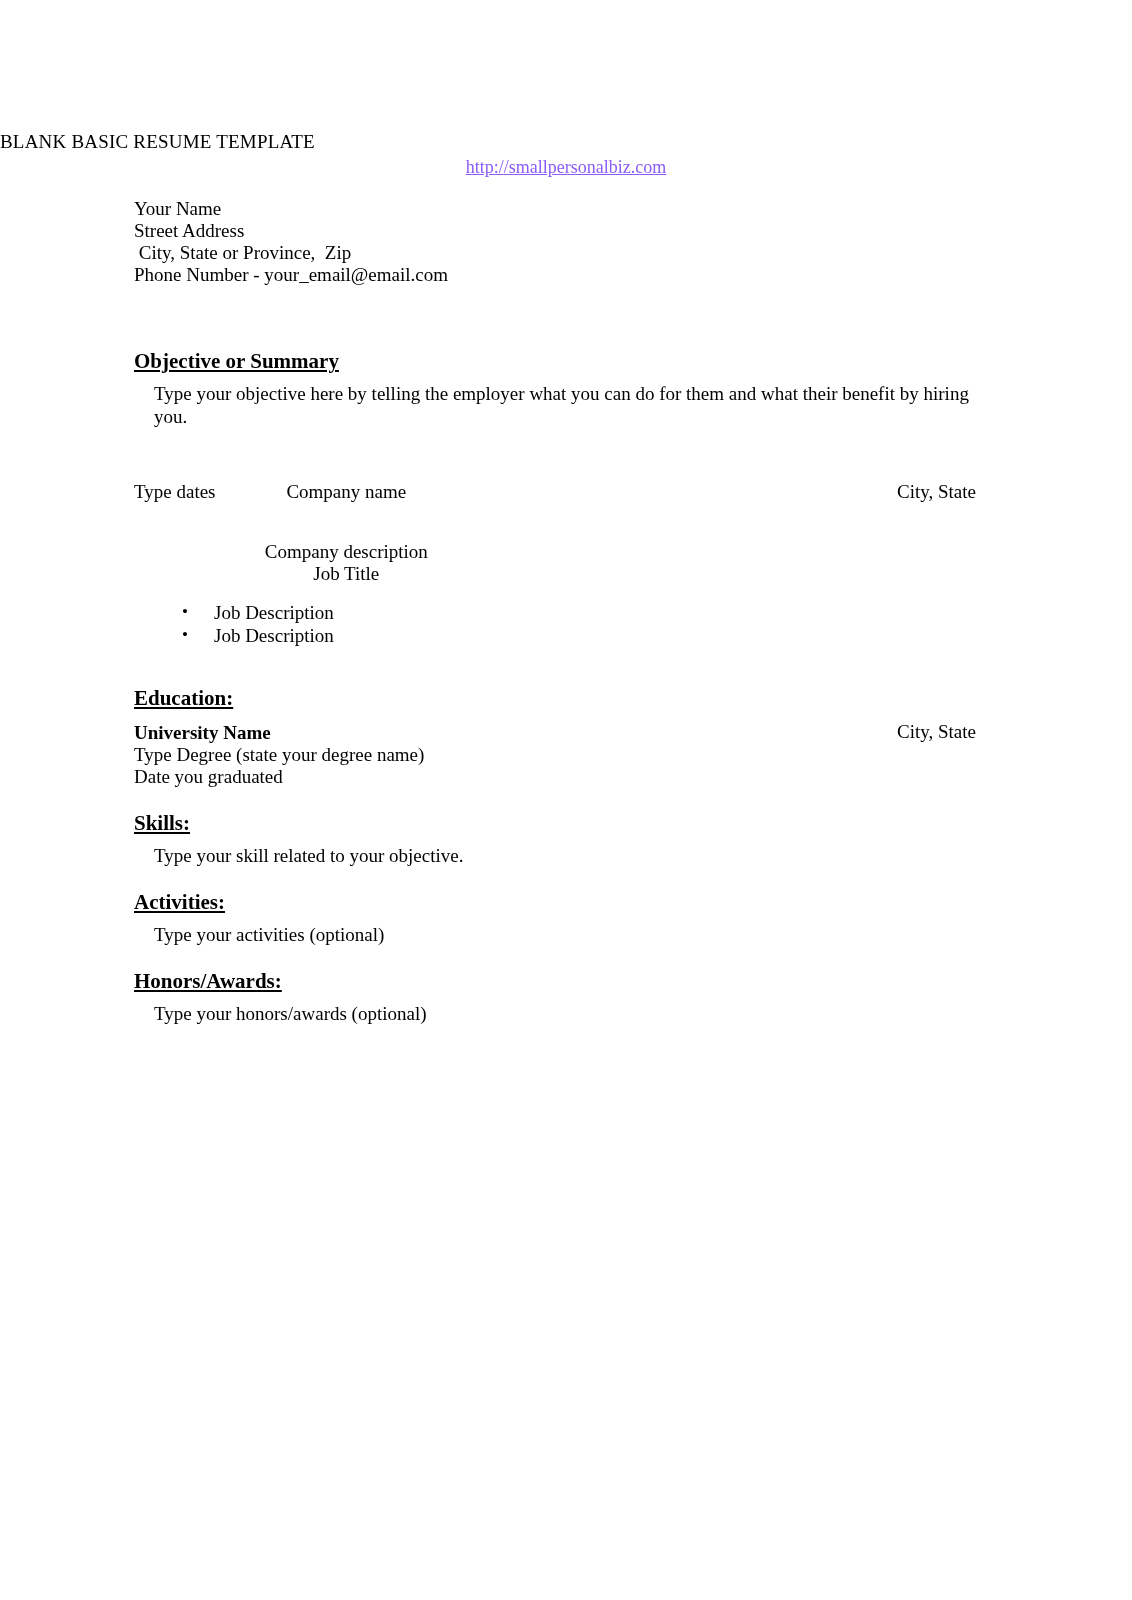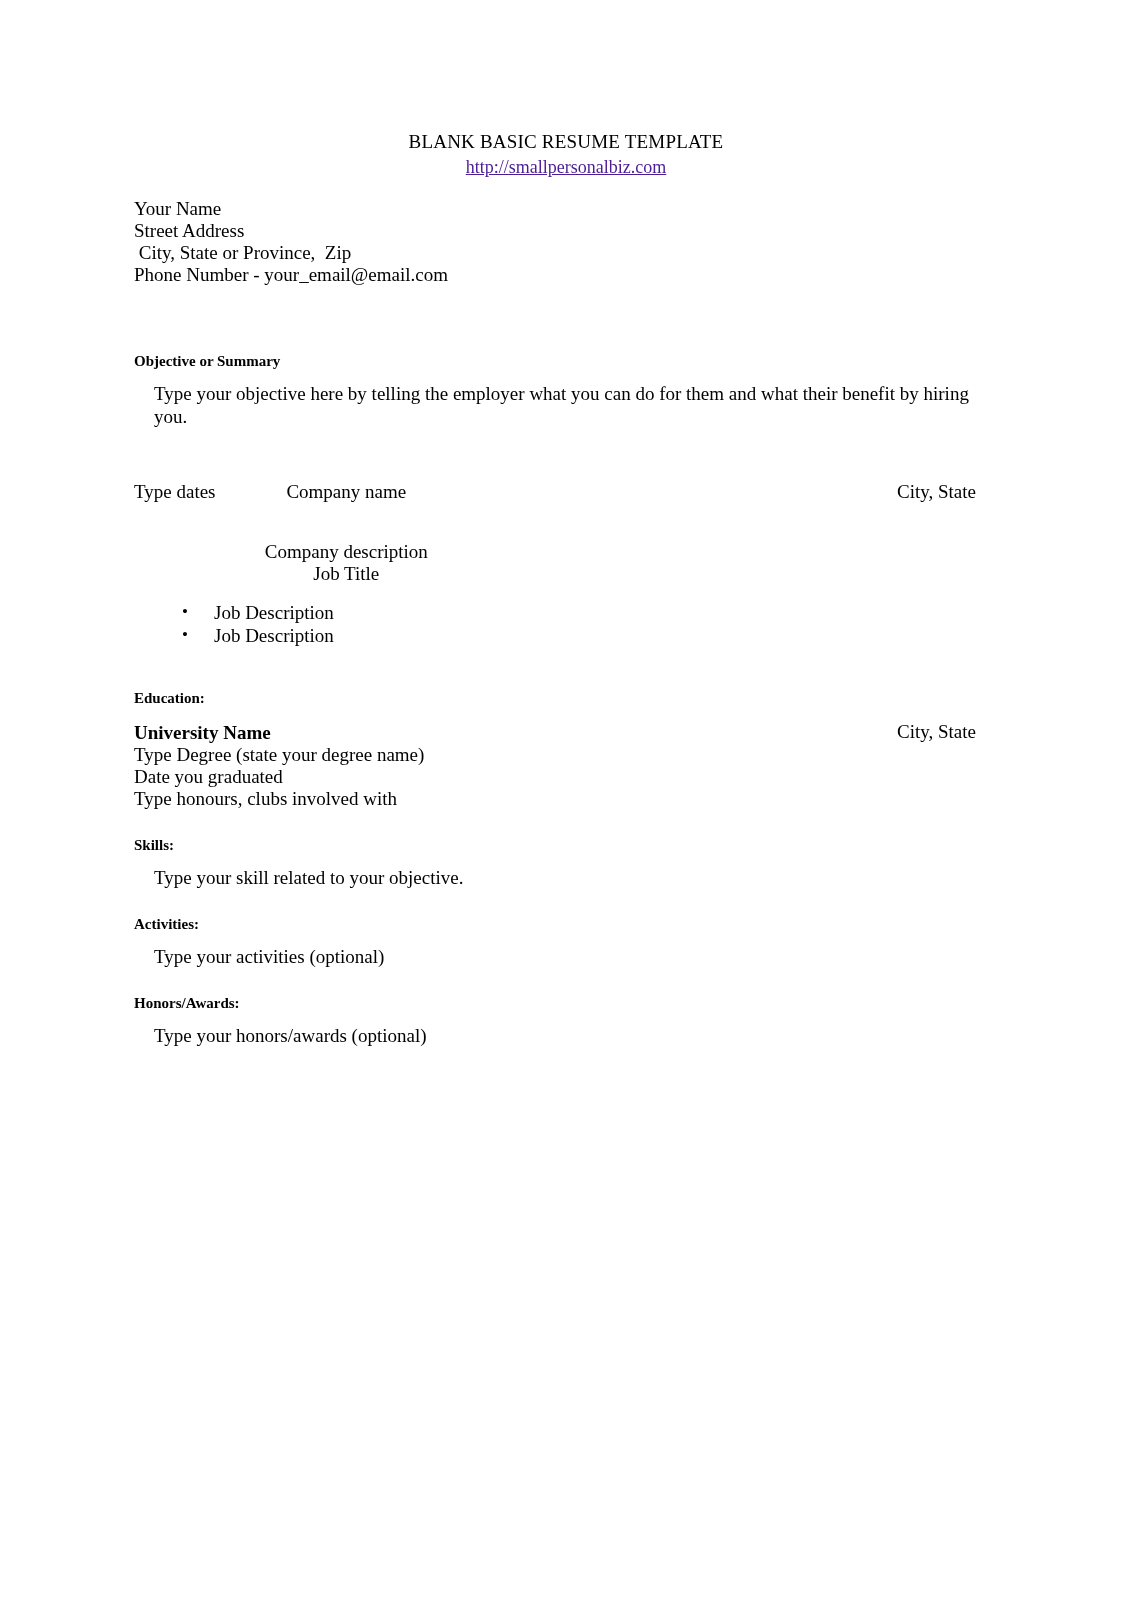--- a/index.html
+++ b/index.html
@@ -21,51 +21,52 @@
     top: 0;
     width: 1132px;
     height: 1600px;
     background: #ffffff;
   }
   .doc-title {
     position: absolute;
     left: 0;
     top: 131px;
     width: 1132px;
-    text-align: center;
+    text-align: left;
     font-size: 19px;
     letter-spacing: 0.2px;
   }
   .doc-url {
     position: absolute;
     left: 0;
     top: 157px;
     width: 1132px;
     text-align: center;
     font-size: 18px;
     text-decoration: underline;
-    color: #4c1d95;
+    color: #8b5cf6;
   }
   .content {
     position: absolute;
     left: 134px;
     top: 198px;
     width: 860px;
   }
   .line {
     font-size: 19px;
     line-height: 22px;
     white-space: pre;
   }
   .bold {
     font-weight: normal;
   }
   .heading {
-    font-size: 15px;
+    font-size: 21px;
     font-weight: bold;
+    text-decoration: underline;
     line-height: 26px;
   }
   .gap-md { height: 22px; }
   .gap-lg { height: 46px; }
   .gap-xl { height: 62px; }
   .para {
     font-size: 19px;
     line-height: 23px;
     margin-top: 8px;
     margin-left: 20px;
@@ -158,21 +159,20 @@
 
     <div class="gap-md"></div>
 
     <div class="heading">Education:</div>
 
     <div class="edu-block" style="margin-top:10px;">
       <div class="edu-name">University Name</div>
       <span class="right-loc">City, State</span>
       <div class="line">Type Degree (state your degree name)</div>
       <div class="line">Date you graduated</div>
-      <div class="line">Type honours, clubs involved with</div>
     </div>
 
     <div class="gap-md"></div>
 
     <div class="heading">Skills:</div>
     <div class="para">Type your skill related to your objective.</div>
 
     <div class="gap-md"></div>
 
     <div class="heading">Activities:</div>

